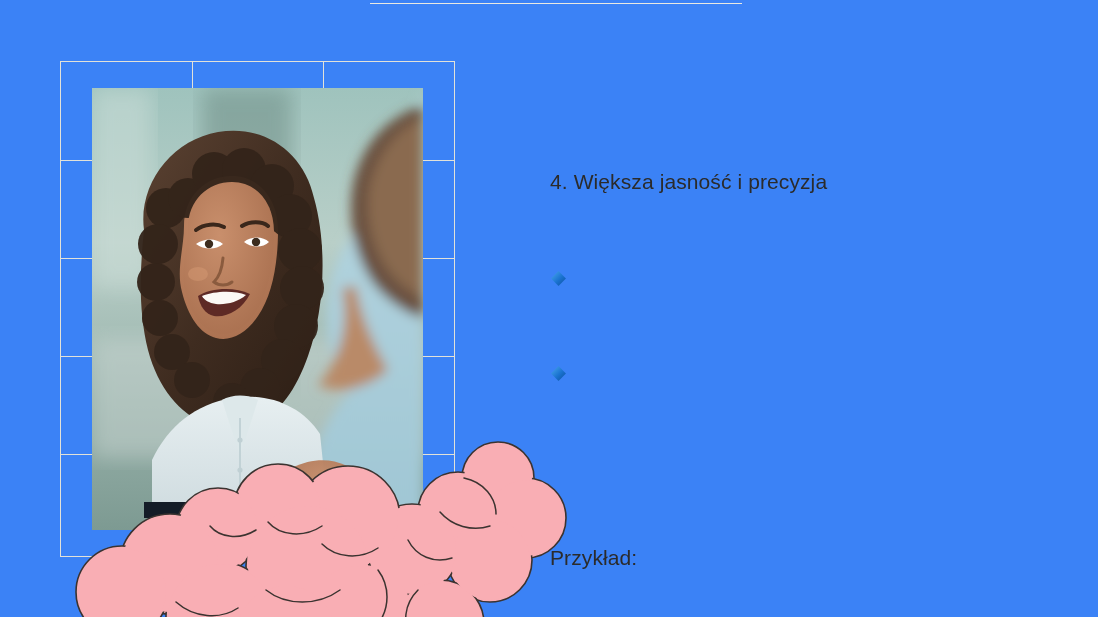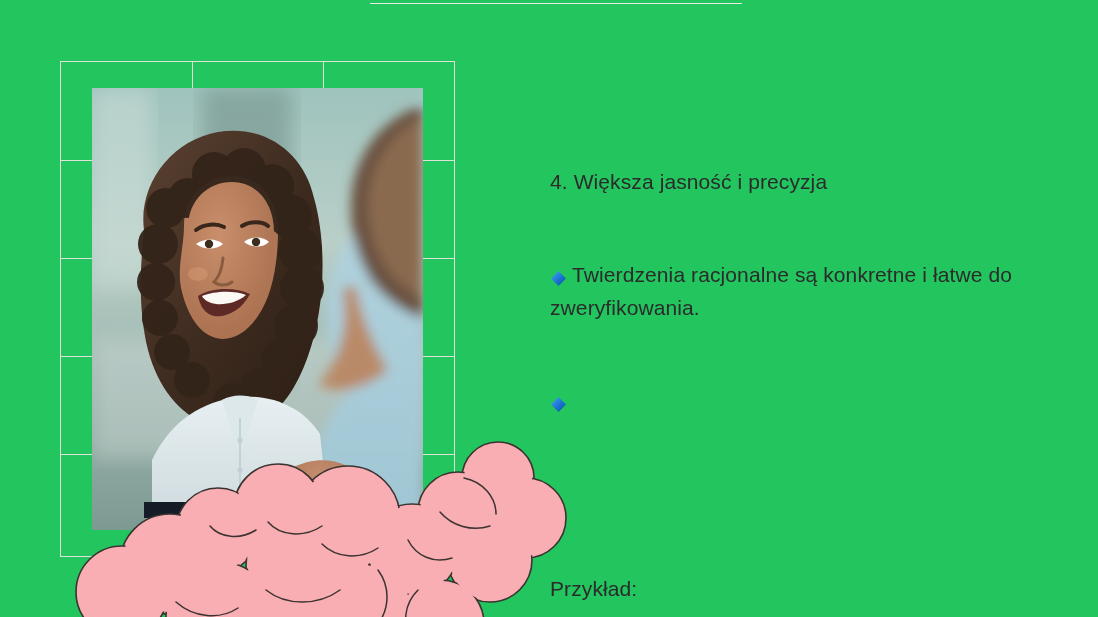--- a/index.html
+++ b/index.html
@@ -11,21 +11,21 @@
     height: 617px;
     background: #f3f3ee;
     font-family: "Liberation Sans", sans-serif;
     overflow: hidden;
     position: relative;
   }
 
   .slide {
     position: absolute;
     inset: 0;
-    background: #22c55e;
+    background: #3b82f6;
     overflow: hidden;
   }
 
   
   .top-rule {
     position: absolute;
     left: 370px;
     top: 3px;
     width: 372px;
     height: 1px;
@@ -299,21 +299,21 @@
       <span class="line">4. Większa jasność i precyzja</span>
       <span class="line"><span class="bullet-ico"><svg class="ico-svg" width="17" height="17" viewBox="0 0 16 16">
               <defs>
                 <linearGradient id="dg1" x1="0" y1="0" x2="1" y2="1">
                   <stop offset="0" stop-color="#4aa8f0"></stop>
                   <stop offset="0.55" stop-color="#1a73d0"></stop>
                   <stop offset="1" stop-color="#0b4e9e"></stop>
                 </linearGradient>
               </defs>
               <path d="M8 1 L15 8 L8 15 L1 8 Z" fill="url(#dg1)"></path>
-            </svg></span><span>Twierdzenia racjonalne są konkretne i łatwe do zweryfikowania.</span></span>
+            </svg></span></span>
       <span class="line"><span class="bullet-ico"><svg class="ico-svg" width="17" height="17" viewBox="0 0 16 16">
               <path d="M8 1 L15 8 L8 15 L1 8 Z" fill="url(#dg1)"></path>
             </svg></span></span>
     </p>
 
     <p class="para block-two">
       <span class="line">Przykład:</span>
       
       
       

